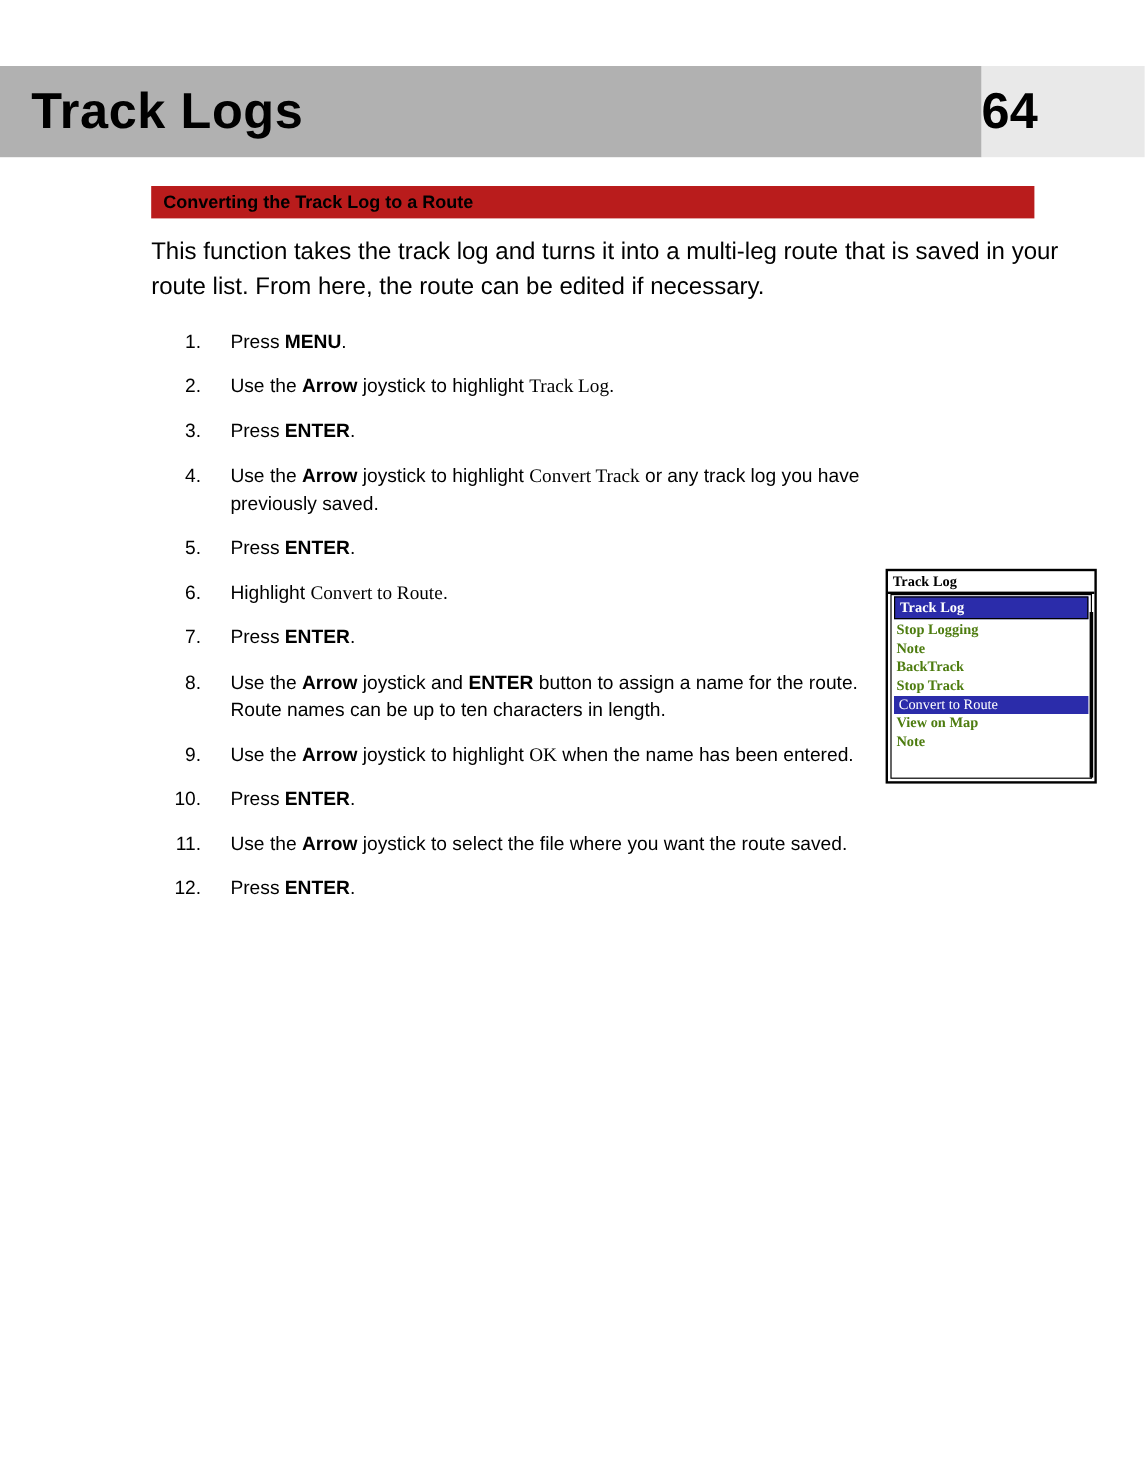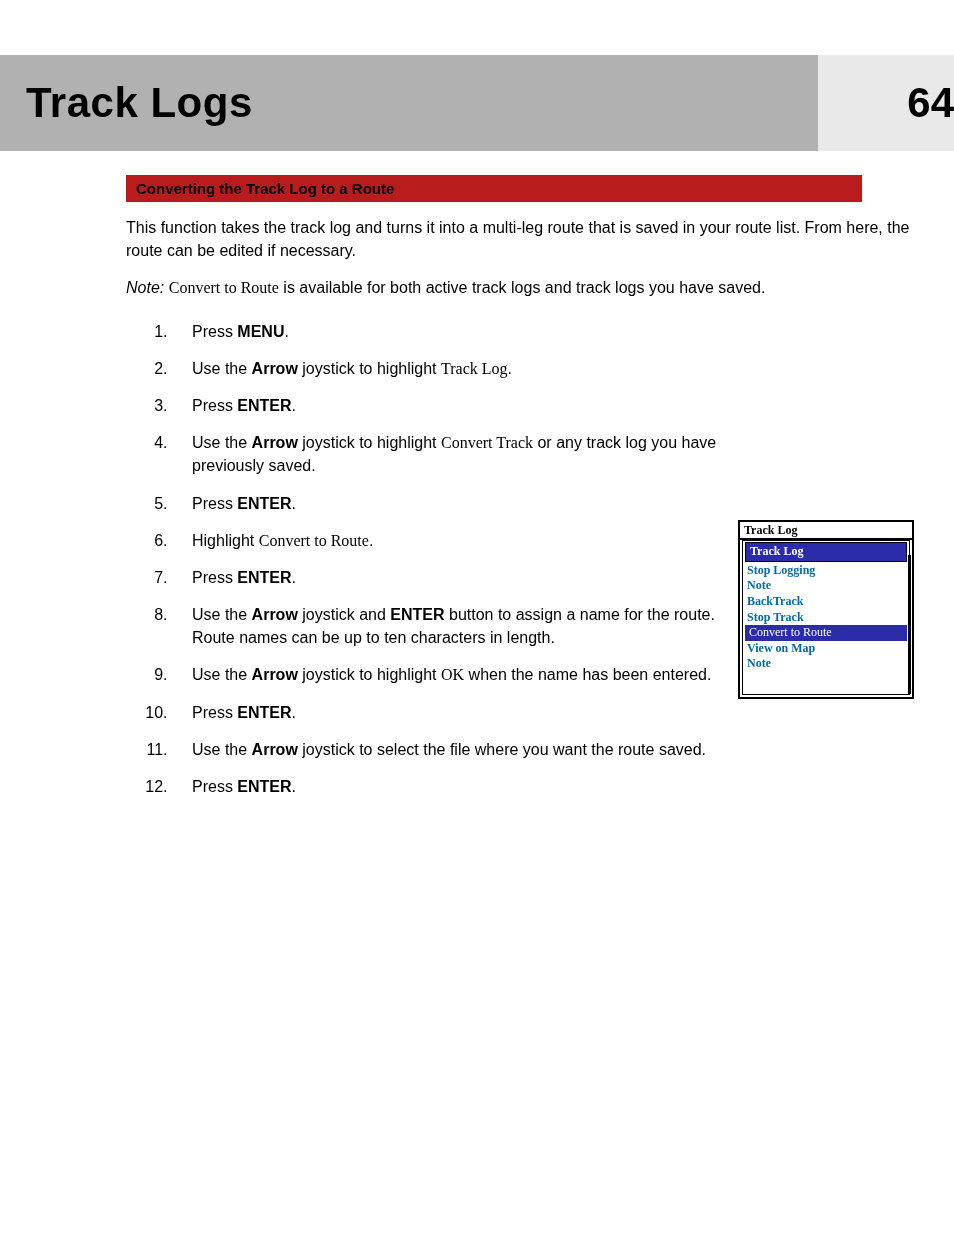--- a/index.html
+++ b/index.html
@@ -11,37 +11,37 @@
     width: 954px;
   }
   .page {
     width: 954px;
     height: 1235px;
     position: relative;
     box-sizing: border-box;
     padding-top: 55px;
   }
   .top-bar-wrap {
-    height: 96px;
+    height: 76px;
     display: flex;
     align-items: stretch;
   }
   .top-bar-left {
     background: #b1b1b1;
     flex: 1;
     display: flex;
     align-items: center;
     padding-left: 26px;
   }
   .top-bar-right {
     background: #e9e9e9;
     width: 136px;
     display: flex;
     align-items: center;
-    justify-content: flex-end;
+    justify-content: flex-start;
   }
   .chapter-title {
     font-family: "Arial Narrow", Arial, sans-serif;
     font-stretch: condensed;
     font-weight: 700;
     font-size: 42px;
     letter-spacing: 0.5px;
     color: #000;
   }
   .page-number {
@@ -57,21 +57,21 @@
   .section-bar {
     background: #b91c1c;
     font-weight: 700;
     font-size: 15px;
     padding: 5px 10px;
     margin-bottom: 14px;
     width: 736px;
     box-sizing: border-box;
   }
   .body-text {
-    font-size: 16px;
+    font-size: 20px;
     line-height: 1.45;
     margin-bottom: 14px;
   }
   .note-line {
     font-size: 16px;
     line-height: 1.45;
     margin-bottom: 14px;
   }
   .note-label {
     font-style: italic;
@@ -119,21 +119,21 @@
     background: #2b2caa;
     color: #fff;
     padding: 1px 4px;
     font-weight: 700;
     border: 1px solid #000;
     margin: 1px 2px;
   }
   .ss-item {
     padding: 0 4px;
     font-weight: 700;
-    color: #0369a1;
+    color: #4d7c0f;
   }
   .ss-item-hl {
     background: #2b2caa;
     color: #fff;
     padding: 0 4px;
     font-weight: 400;
     margin: 0 2px;
   }
   .ss-body {
     border: 1px solid #000;
@@ -165,25 +165,20 @@
       <span class="page-number">64</span>
     </div>
   </div>
 
   <div class="content">
 
     <div class="section-bar">Converting the Track Log to a Route</div>
 
     <div class="body-text">This function takes the track log and turns it into a multi-leg route that is saved in your route list.  From here, the route can be edited if necessary.</div>
 
-    <div class="note-line">
-      <span class="note-label">Note:</span>
-      <span> </span>
-      <span class="ui-term">Convert to Route</span><span> is available for both active track logs and track logs you have saved.</span>
-    </div>
 
     <div class="steps-wrap">
       <div class="steps">
         <ol class="steps-list" id="steps-list">
             <li>Press <strong>MENU</strong>.</li>
             <li>Use the <strong>Arrow</strong> joystick to highlight <span class="ui-term">Track Log</span>.</li>
             <li>Press <strong>ENTER</strong>.</li>
             <li>Use the <strong>Arrow</strong> joystick to highlight <span class="ui-term">Convert Track</span> or any track log you have previously saved.</li>
             <li>Press <strong>ENTER</strong>.</li>
             <li>Highlight <span class="ui-term">Convert to Route</span>.</li>

